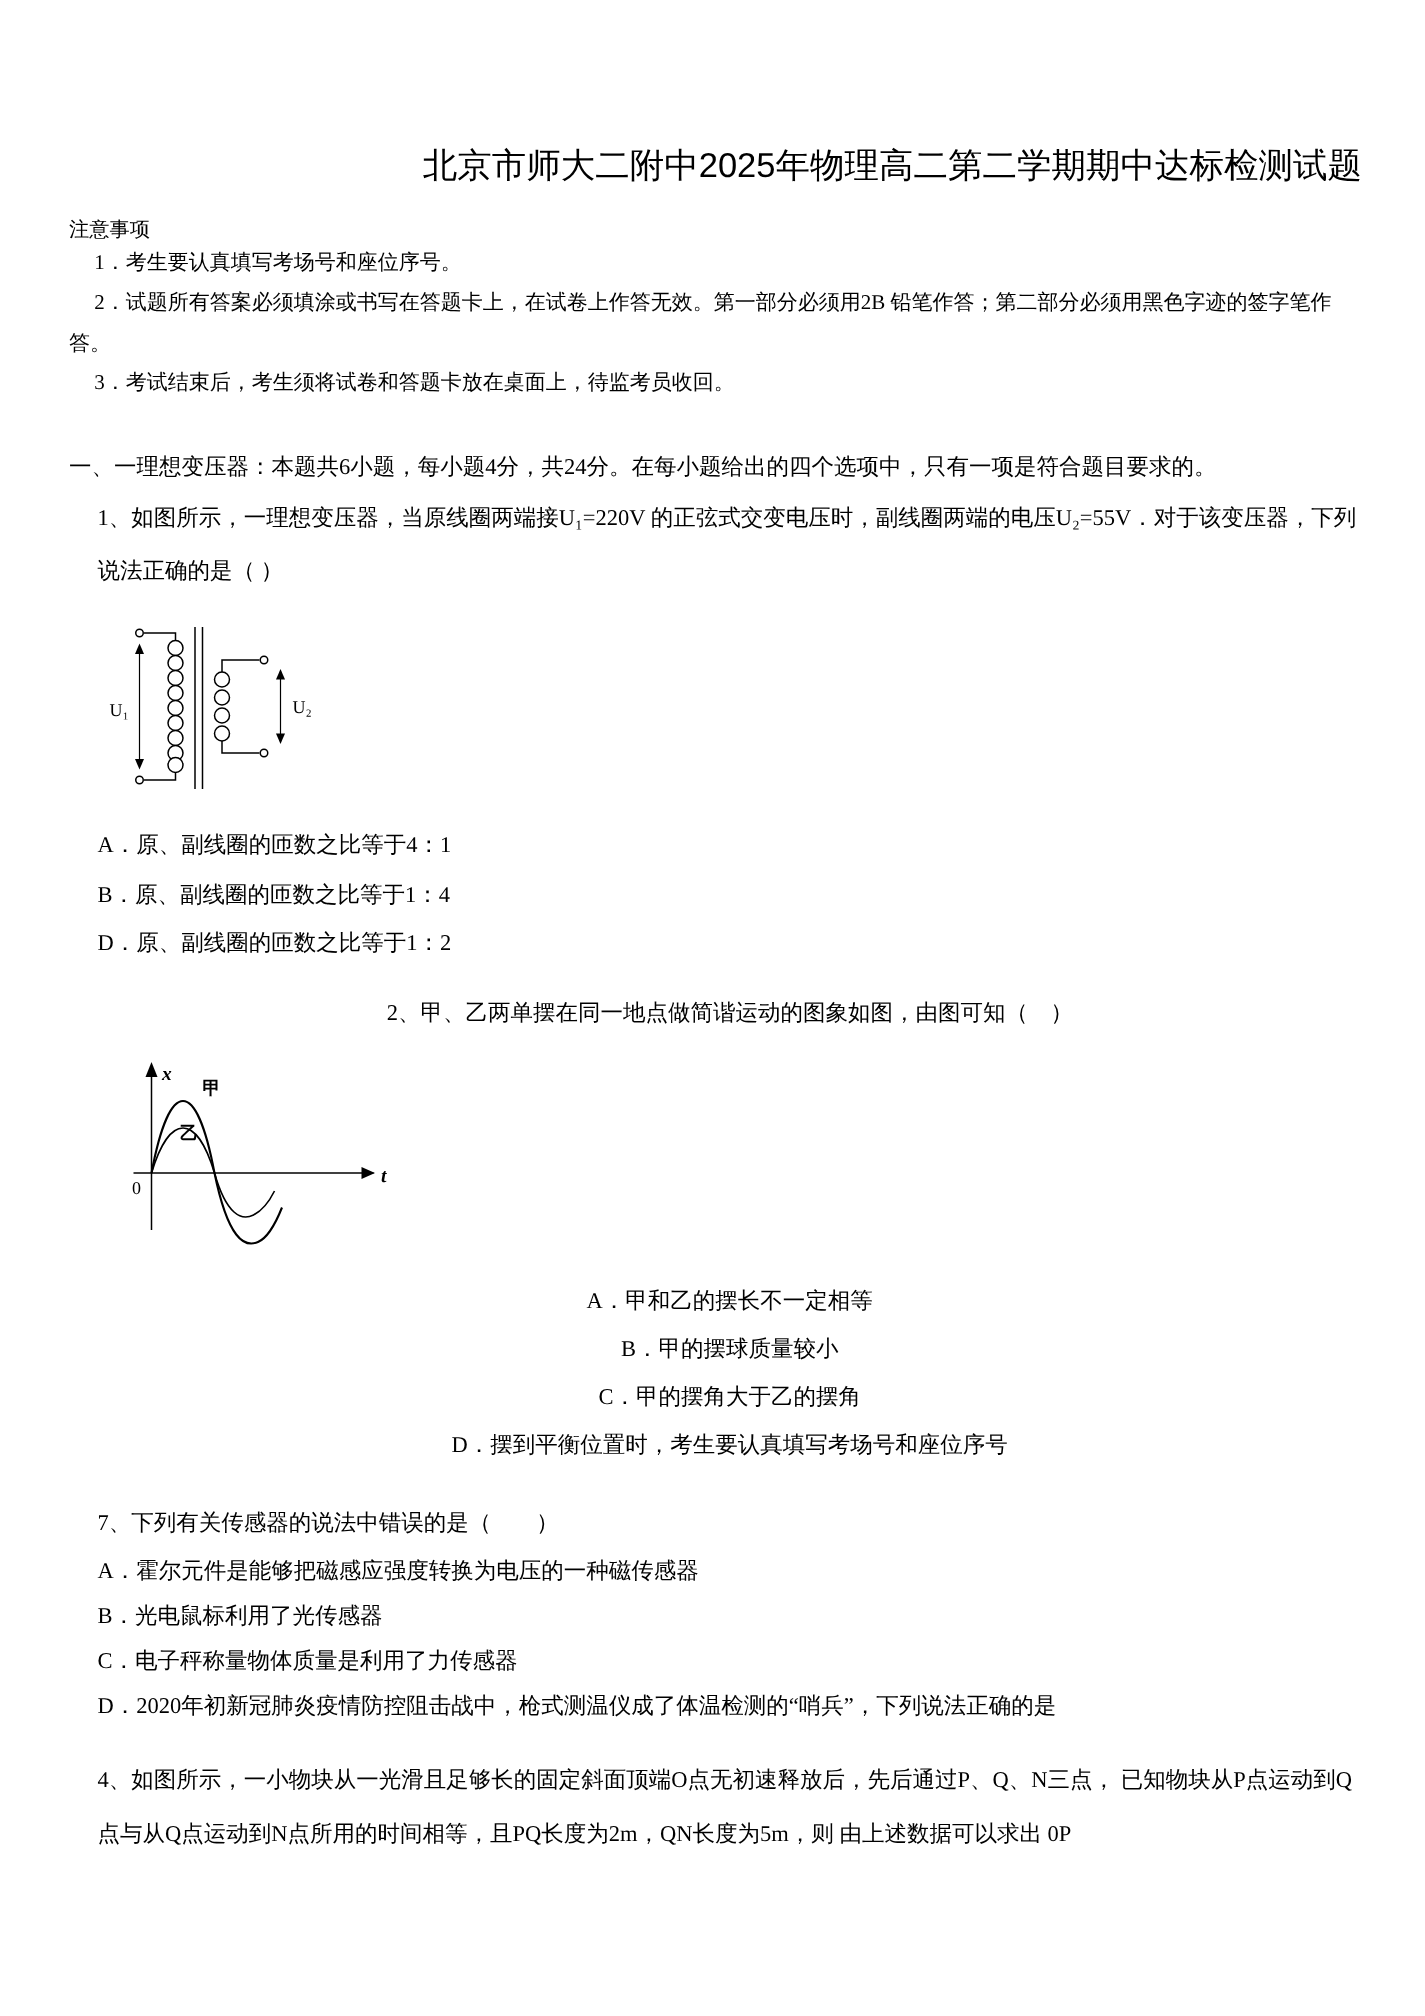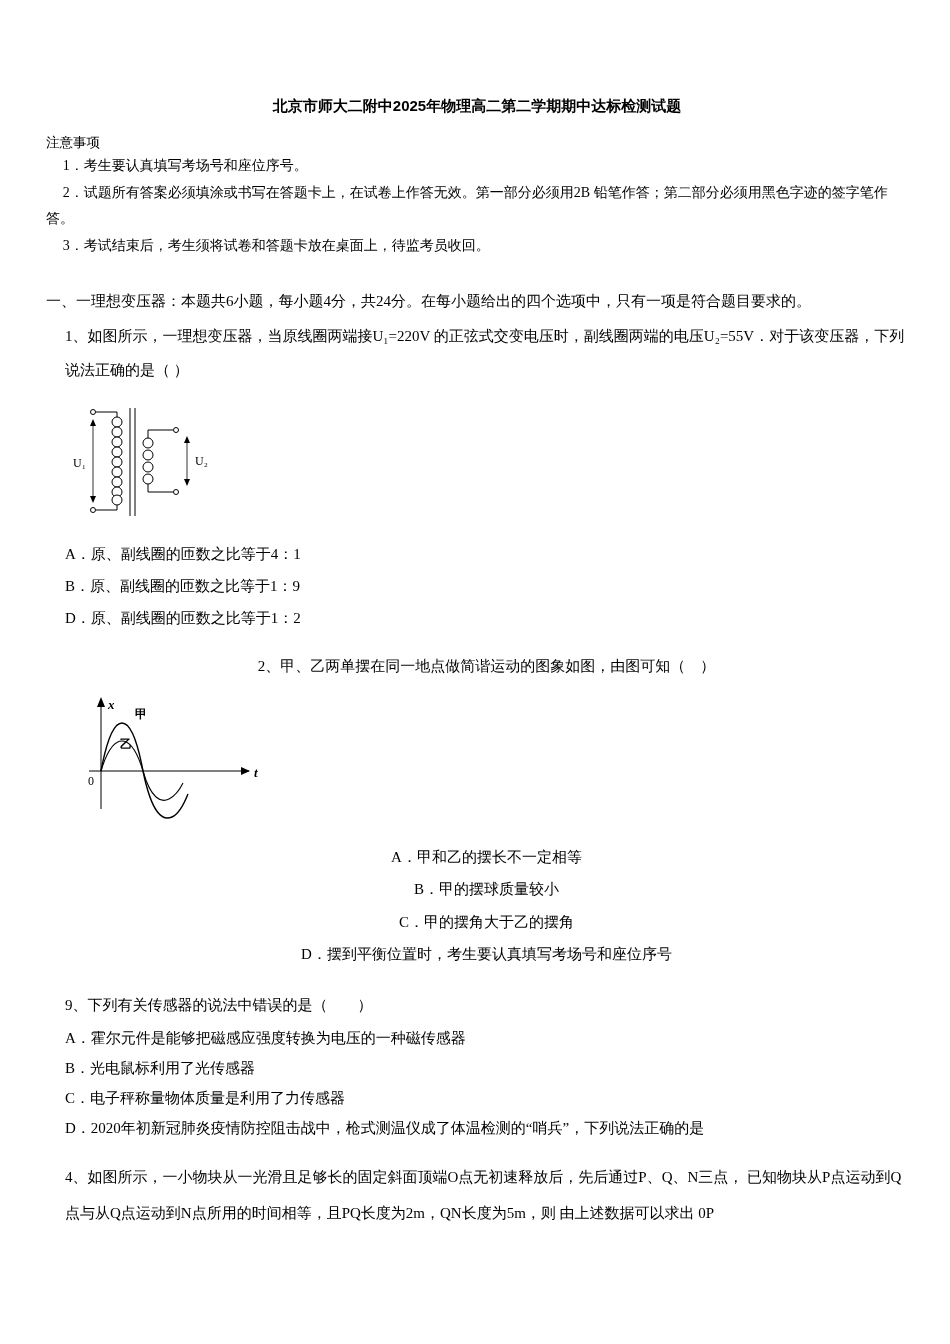--- a/index.html
+++ b/index.html
@@ -7,24 +7,24 @@
   body {
     width: 950px;
     min-height: 1344px;
     margin: 0 auto;
     color: #000;
     font-family: "Liberation Serif", "DejaVu Serif", serif;
   }
   .page { padding: 96px 42px 30px 46px; }
 
   .title {
-    text-align: center;
+    text-align: right;
     font-family: "Liberation Sans", "DejaVu Sans", sans-serif;
-    font-weight: bold;
-    font-size: 15px;
+    font-weight: normal;
+    font-size: 23px;
     line-height: 1.3;
   }
 
   .notice { margin-top: 16px; }
   .notice-heading { font-size: 13.5px; line-height: 1.6; }
   .notice-item {
     font-size: 14px;
     line-height: 1.9;
     text-indent: 1.2em;
   }
@@ -140,21 +140,21 @@
         <circle cx="105" cy="96" r="2.5" class="terminal"></circle>
 
         <line x1="116" y1="44" x2="116" y2="86" class="fig-thin"></line>
         <polygon points="113,47 116,40 119,47" class="arrowhead"></polygon>
         <polygon points="113,83 116,90 119,83" class="arrowhead"></polygon>
         <text x="124" y="69" class="fig-label">U₂</text>
       </svg>
     </div>
 
     <p class="option">A．原、副线圈的匝数之比等于4：1</p>
-    <p class="option">B．原、副线圈的匝数之比等于1：9</p>
+    <p class="option">B．原、副线圈的匝数之比等于1：4</p>
     <p class="option">D．原、副线圈的匝数之比等于1：2</p>
   </div>
 
   <div class="question q2 q2-gap">
     <p class="stem">2、甲、乙两单摆在同一地点做简谐运动的图象如图，由图可知（　）</p>
 
     <div class="figure">
       <svg width="200" height="140" viewBox="0 0 200 140">
 
         <line x1="30" y1="10" x2="30" y2="118" class="fig-line"></line>
@@ -173,21 +173,21 @@
       </svg>
     </div>
 
     <p class="option">A．甲和乙的摆长不一定相等</p>
     <p class="option">B．甲的摆球质量较小</p>
     <p class="option">C．甲的摆角大于乙的摆角</p>
     <p class="option">D．摆到平衡位置时，考生要认真填写考场号和座位序号</p>
   </div>
 
   <div class="question q3 q3-gap">
-    <p class="stem">9、下列有关传感器的说法中错误的是（　　）</p>
+    <p class="stem">7、下列有关传感器的说法中错误的是（　　）</p>
     <p class="option">A．霍尔元件是能够把磁感应强度转换为电压的一种磁传感器</p>
     <p class="option">B．光电鼠标利用了光传感器</p>
     <p class="option">C．电子秤称量物体质量是利用了力传感器</p>
     <p class="option">D．2020年初新冠肺炎疫情防控阻击战中，枪式测温仪成了体温检测的“哨兵”，下列说法正确的是</p>
   </div>
 
   <div class="question q4 q4-gap">
     <p class="stem">4、如图所示，一小物块从一光滑且足够长的固定斜面顶端O点无初速释放后，先后通过P、Q、N三点， 已知物块从P点运动到Q点与从Q点运动到N点所用的时间相等，且PQ长度为2m，QN长度为5m，则 由上述数据可以求出 0P</p>
   </div>
 

